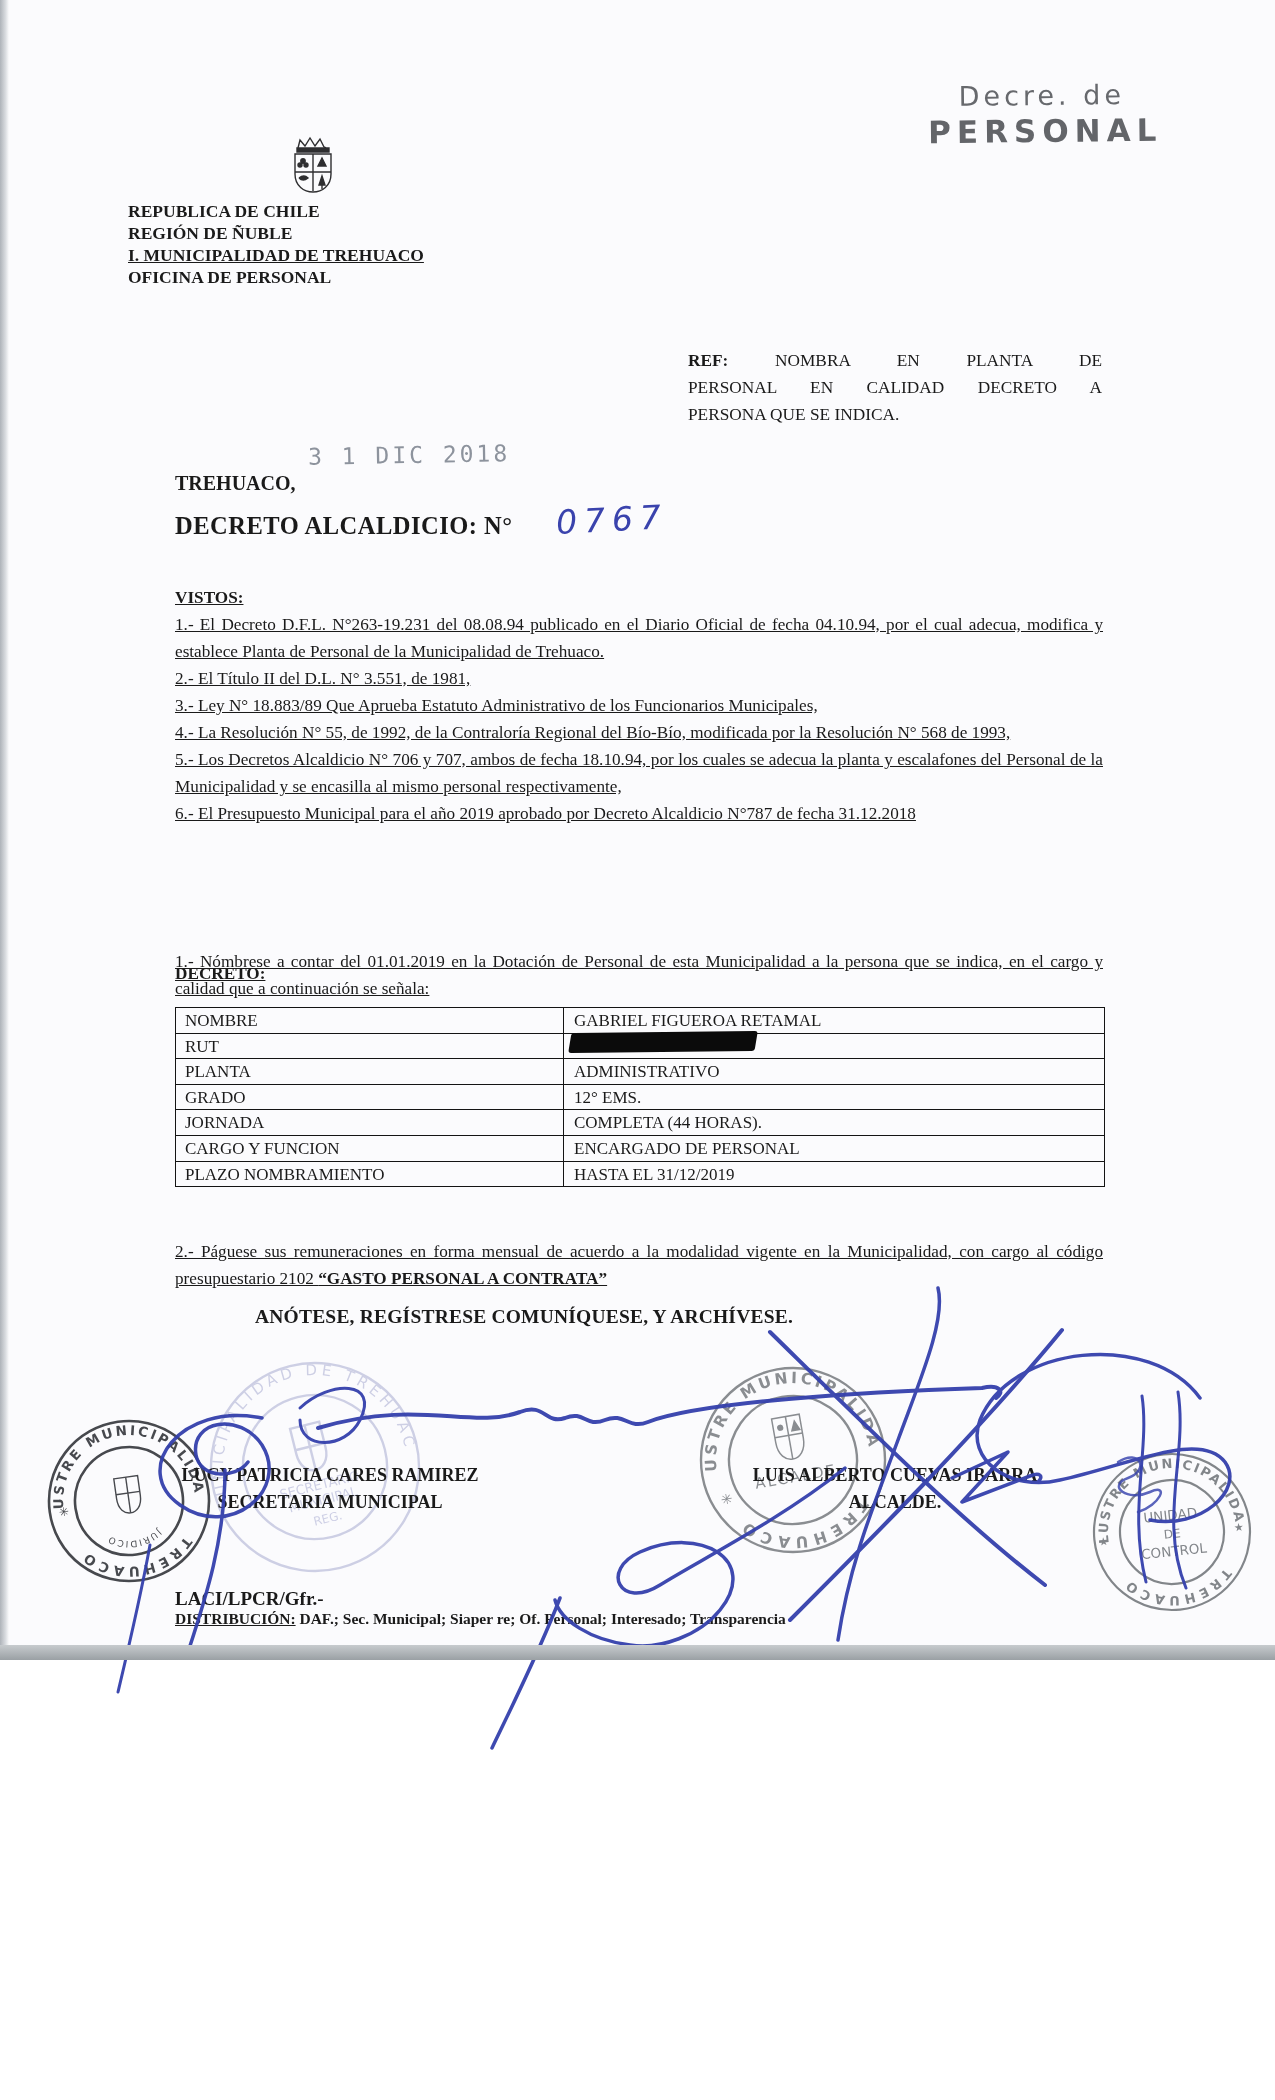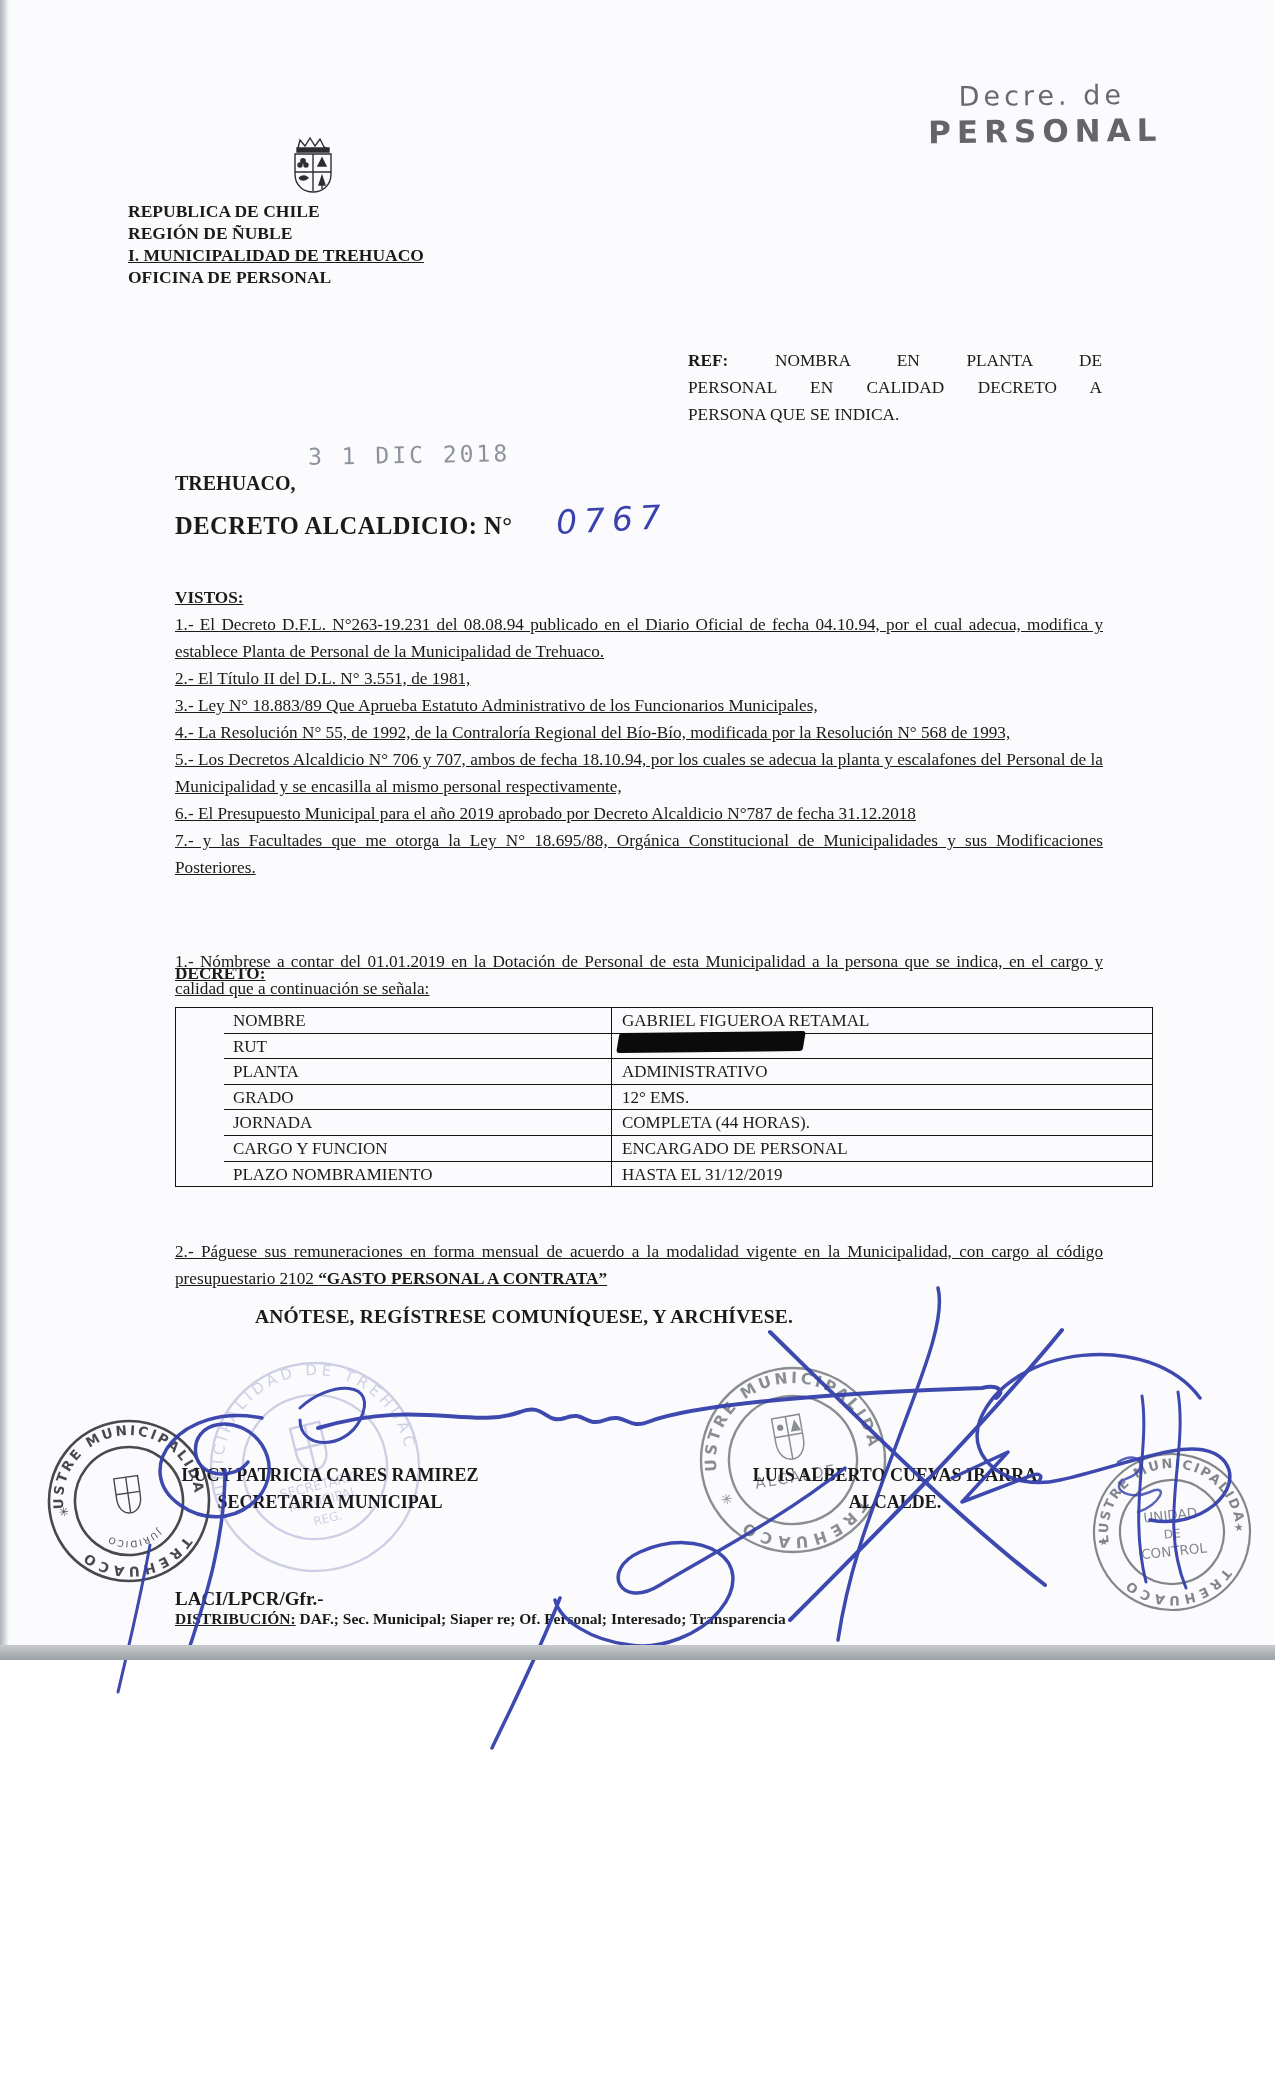--- a/index.html
+++ b/index.html
@@ -38,21 +38,21 @@
   .decree-num{left:556px;top:500px;font-family:"DejaVu Sans",sans-serif;font-style:italic;
        font-size:33px;letter-spacing:7px;color:#3a43ad;transform:rotate(-3deg);font-weight:500;}
 
   
   .bodyblock{left:175px;width:928px;font-size:17.2px;line-height:27px;text-decoration:underline;}
   .bodyblock .h{font-weight:bold;}
   .just{text-align:justify;}
   .b{font-weight:bold;}
 
   
-  .dtable{left:175px;top:1007px;width:928px;border:1.6px solid #141414;padding-left:48px;}
+  .dtable{left:175px;top:1007px;width:928px;border:1.6px solid #141414;}
   .drow{display:flex;height:24.6px;border-top:1.5px solid #141414;font-size:17px;line-height:23px;}
   .drow:first-child{border-top:none;}
   .dlabel{width:388px;border-right:1.5px solid #141414;padding:1px 0 0 9px;box-sizing:border-box;}
   .dvalue{flex:1;padding:1px 0 0 10px;position:relative;}
   .redact-blob{position:absolute;left:6px;top:-2px;width:186px;height:20px;background:#0b0b0b;
        border-radius:3px;transform:skewX(-10deg) rotate(-0.6deg);}
   .redact-text{color:#141414;}
 
   .closing{left:255px;top:1306px;font-weight:bold;font-size:19.5px;letter-spacing:.2px;}
 
@@ -117,21 +117,20 @@
   <div class="abs decree-num">0767</div>
 
   <div class="abs bodyblock" style="top:584px;">
     <div class="h">VISTOS:</div>
     <div class="just">1.- El Decreto D.F.L. N°263-19.231 del 08.08.94 publicado en el Diario Oficial de fecha 04.10.94, por el cual adecua, modifica y establece Planta de Personal de la Municipalidad de Trehuaco.</div>
     <div class="just">2.- El Título II del D.L. N° 3.551, de 1981,</div>
     <div class="just">3.- Ley N° 18.883/89 Que Aprueba Estatuto Administrativo de los Funcionarios Municipales,</div>
     <div class="just">4.- La Resolución N° 55, de 1992, de la Contraloría Regional del Bío-Bío, modificada por la Resolución N° 568 de 1993,</div>
     <div class="just">5.- Los Decretos Alcaldicio N° 706 y 707, ambos de fecha 18.10.94, por los cuales se adecua la planta y escalafones del Personal de la Municipalidad y se encasilla al mismo personal respectivamente,</div>
     <div class="just">6.- El Presupuesto Municipal para el año 2019 aprobado por Decreto Alcaldicio N°787 de fecha 31.12.2018</div>
-    <div class="just">7.- y las Facultades que me otorga la Ley N° 18.695/88, Orgánica Constitucional de Municipalidades y sus Modificaciones Posteriores.</div>
   </div>
 
   <div class="abs bodyblock h" style="top:916px;font-weight:bold;margin-top:44px;">DECRETO:</div>
   <div class="abs bodyblock just" style="top:948px;">1.- Nómbrese a contar del 01.01.2019 en la Dotación de Personal de esta Municipalidad a la persona que se indica, en el cargo y calidad que a continuación se señala:</div>
 
   <div class="abs dtable">
     <div class="drow">
       <div class="dlabel">NOMBRE</div>
       <div class="dvalue">GABRIEL FIGUEROA RETAMAL</div>
     </div>

